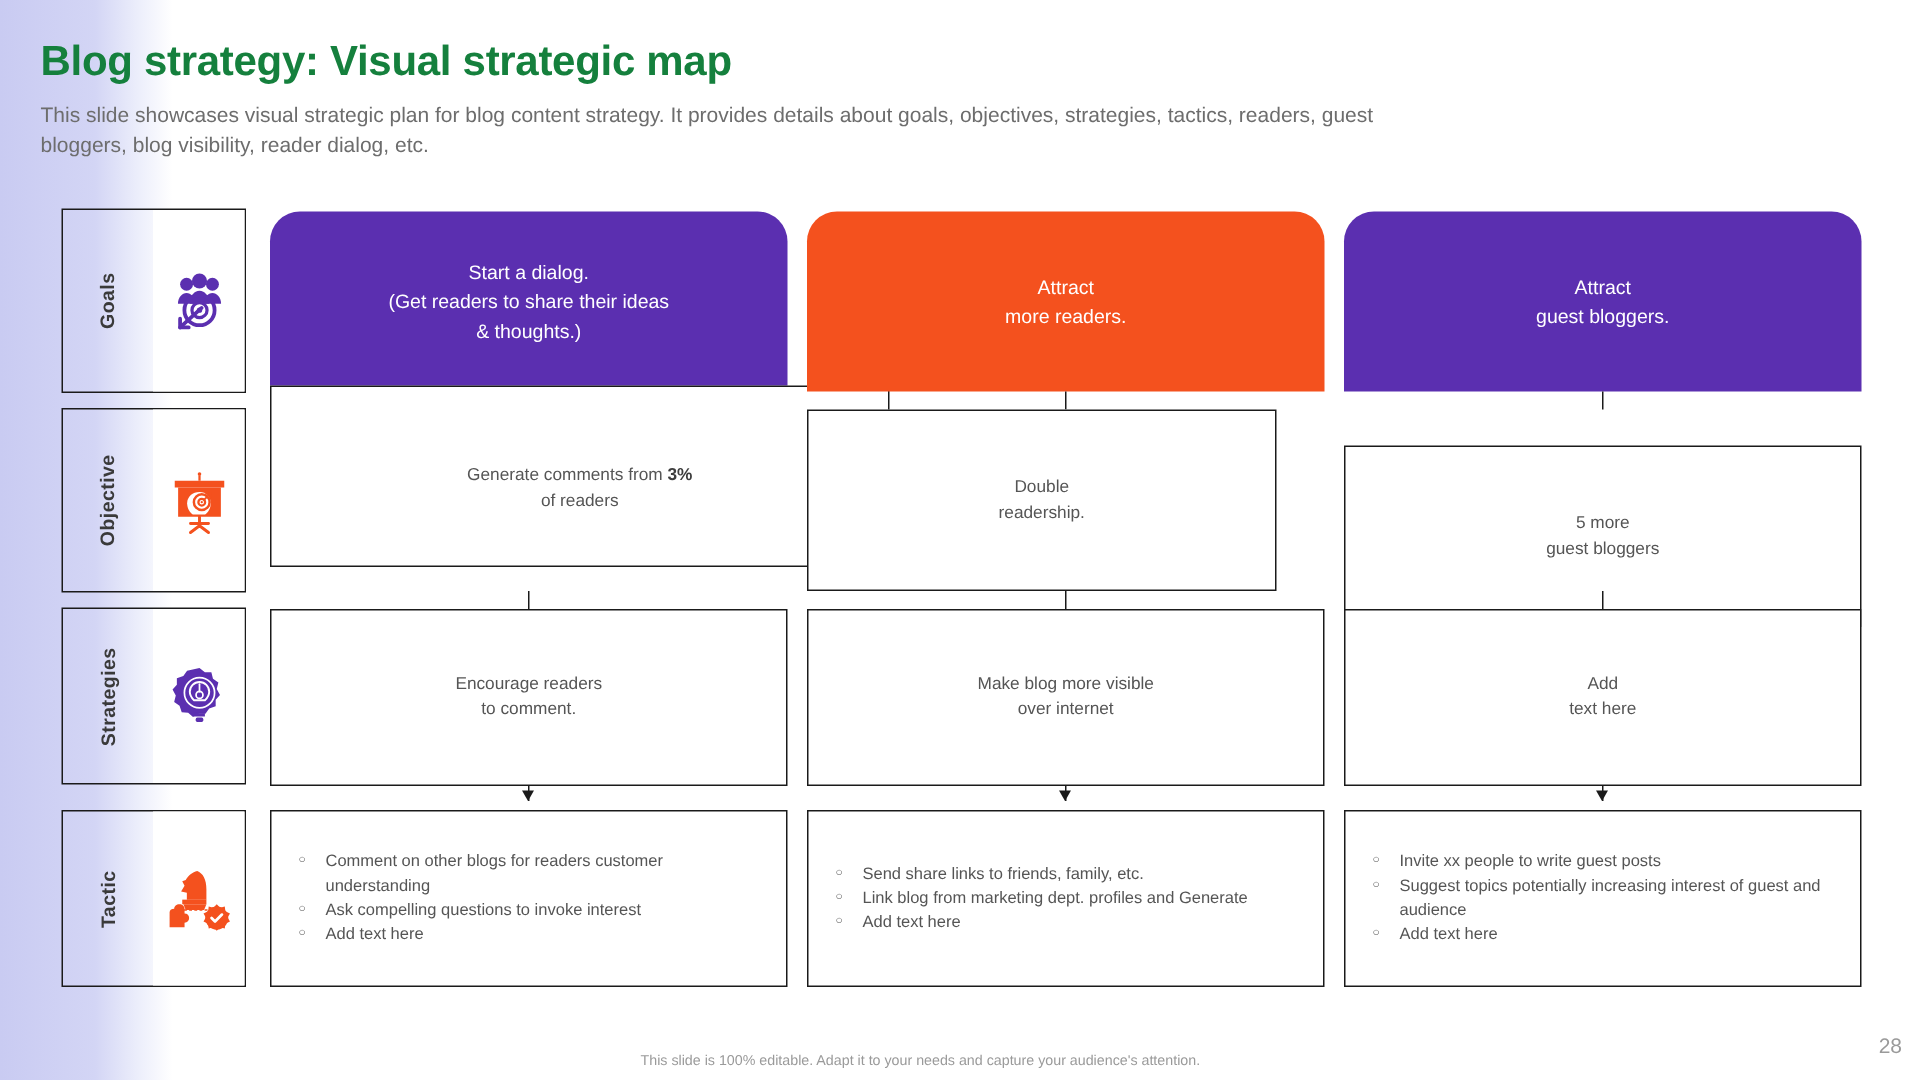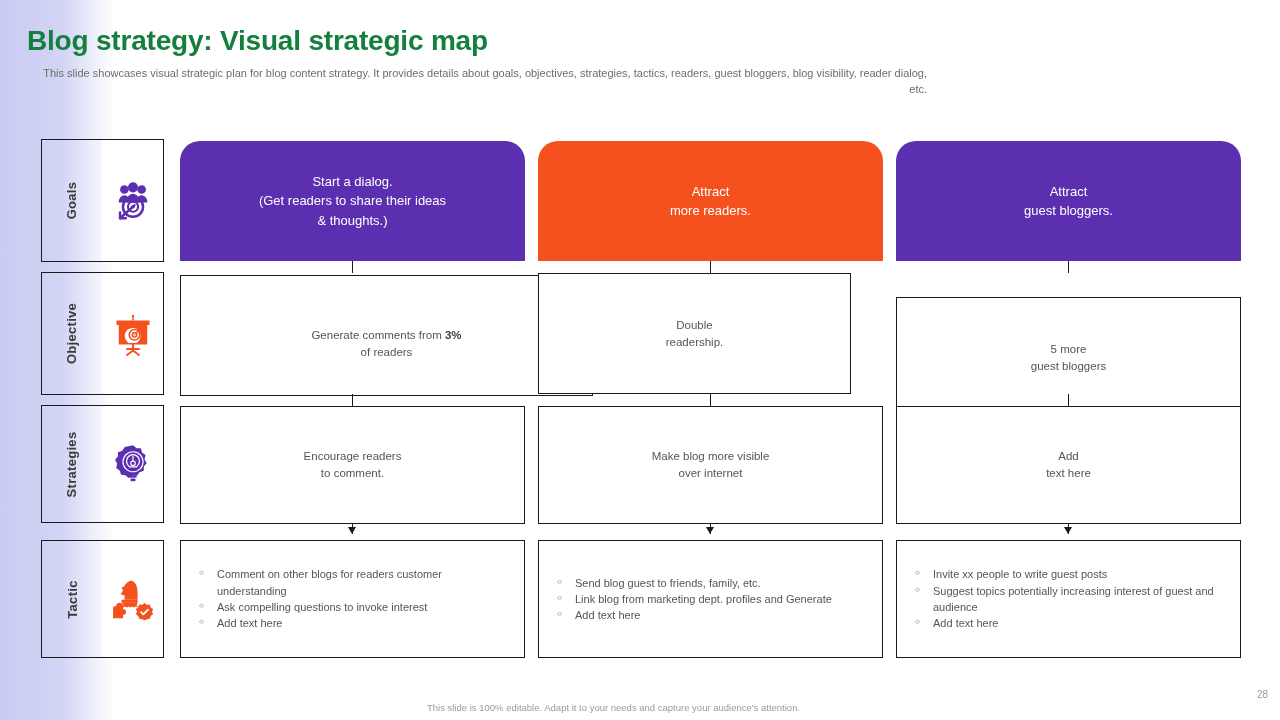--- a/index.html
+++ b/index.html
@@ -17,22 +17,22 @@
     background: linear-gradient(to right, #c9cbf2 0%, #d3d5f5 55%, #eceefb 80%, #ffffff 100%);
   }
 
   
   .header { position: absolute; left: 27px; top: 26px; width: 1000px; }
   .title {
     font-size: 28px; font-weight: bold; color: #15803d;
     letter-spacing: -0.2px; line-height: 1.1;
   }
   .subtitle {
-    margin-top: 9px; font-size: 11px; color: #6d6d6d;
-    line-height: 1.45; max-width: 900px; text-align: right;
+    margin-top: 9px; font-size: 14px; color: #6d6d6d;
+    line-height: 1.45; max-width: 900px;
   }
 
   
   .labelcell {
     position: absolute;
     border: 1px solid #1a1a1a;
     background: transparent;
     display: flex; align-items: center;
   }
   .labelcell .vlabel {
@@ -97,21 +97,21 @@
     border-top: 7px solid #1a1a1a;
   }
 
   
   .footer-note {
     position: absolute; left: 427px; top: 702px;
     font-size: 9.5px; color: #9a9a9a;
   }
   .page-num {
     position: absolute; right: 12px; top: 689px;
-    font-size: 10px; color: #9a9a9a;
+    font-size: 14px; color: #9a9a9a;
   }
 </style>
 </head>
 <body>
 
 <div id="slide">
 
   <div class="left-strip"></div>
 
   <div class="header">
@@ -196,21 +196,21 @@
     </div>
   </div>
 
   <div class="goalbox" style="left:180px; top:141px; width:345px; height:120px; background:#5b2fb0;">
     <div class="txt" style="white-space:pre-line;">Start a dialog.
 (Get readers to share their ideas
 &amp; thoughts.)</div>
   </div>
   <div class="conn" style="left:352px; top:261px; height:12px;"></div>
 
-  <div class="box" style="left:180px; top:275px; width:413px; height:121px;">
+  <div class="box" style="left:180px; top:257px; width:413px; height:121px;">
     <div class="txt" style="white-space:pre-line;">
       <span>Generate comments from </span><b>3%</b><span>
 of readers</span>
     </div>
   </div>
   <div class="conn" style="left:352px; top:394px; height:12px;"></div>
 
   <div class="box" style="left:180px; top:406px; width:345px; height:118px;">
     <div class="txt" style="white-space:pre-line;">Encourage readers
 to comment.</div>
@@ -240,21 +240,21 @@
 
   <div class="box" style="left:538px; top:406px; width:345px; height:118px;">
     <div class="txt" style="white-space:pre-line;">Make blog more visible
 over internet</div>
   </div>
   <div class="conn" style="left:710px; top:524px; height:10px;"></div>
   <div class="arrowhead" style="left:706px; top:527px;"></div>
 
   <div class="listbox" style="left:538px; top:540px; width:345px; height:118px;">
     <ul>
-      <li>Send blog guest to friends, family, etc.</li>
+      <li>Send share links to friends, family, etc.</li>
       <li>Link blog from marketing dept. profiles and Generate</li>
       <li>Add text here</li>
     </ul>
   </div>
 
   <div class="goalbox" style="left:896px; top:141px; width:345px; height:120px; background:#5b2fb0;">
     <div class="txt" style="white-space:pre-line;">Attract
 guest bloggers.</div>
   </div>
   <div class="conn" style="left:1068px; top:261px; height:12px;"></div>

